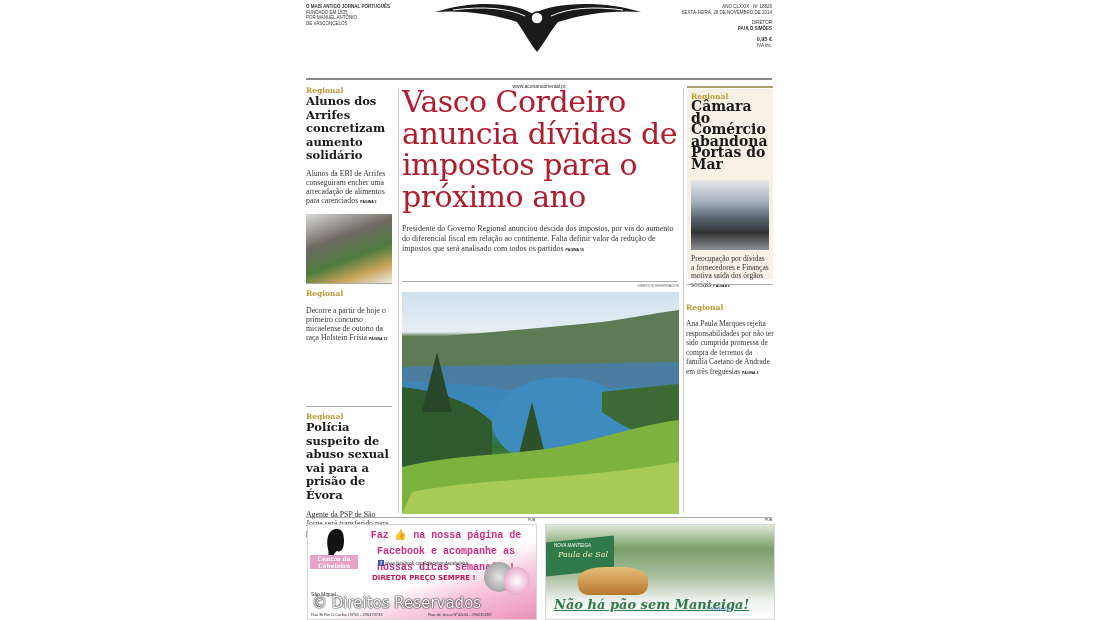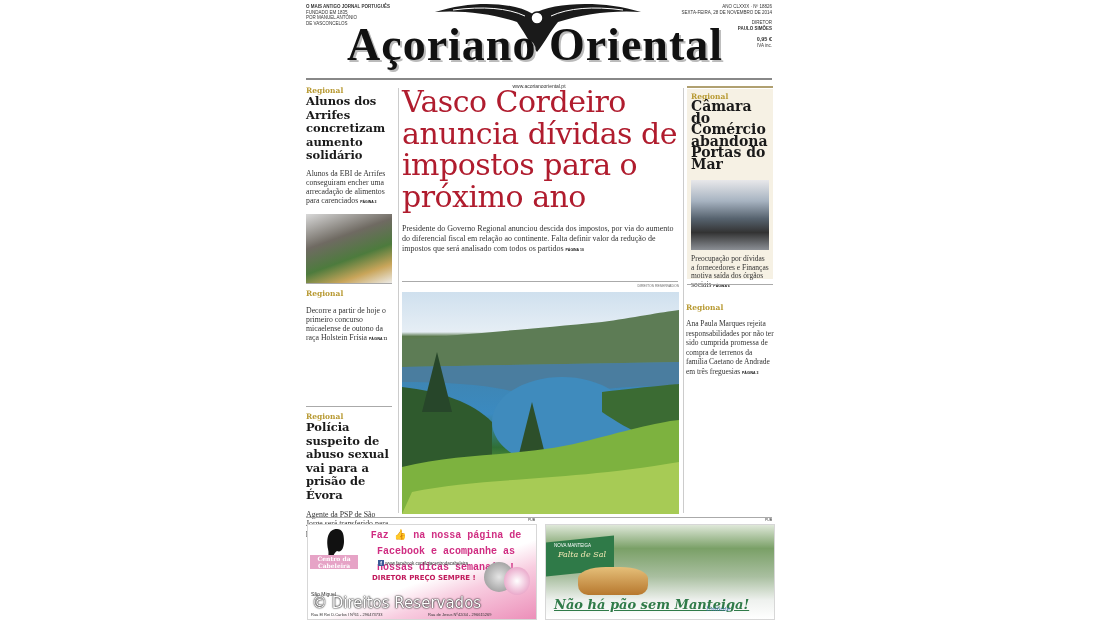--- a/index.html
+++ b/index.html
@@ -40,21 +40,20 @@
     <div>DE VASCONCELOS</div>
   </div>
 
   <svg class="abs" style="left:130px;top:0px;" width="210" height="55" viewBox="0 0 210 55">
     <path d="M2 12 C40 0, 80 2, 100 14 C120 2, 170 0, 208 12 C180 10, 150 14, 125 22 C118 30, 112 42, 104 52 C96 42, 90 30, 84 22 C60 14, 30 10, 2 12 Z" fill="#1a1a1a"></path>
     <path d="M20 10 C50 6, 75 8, 92 16" stroke="#fff" stroke-width="1" fill="none"></path>
     <path d="M190 10 C160 6, 135 8, 118 16" stroke="#fff" stroke-width="1" fill="none"></path>
     <circle cx="104" cy="18" r="6" fill="#fff" stroke="#1a1a1a" stroke-width="1.5"></circle>
   </svg>
 
-  <div class="abs masthead" style="left:44px;top:18px;">Açoriano Oriental</div>
 
   <div class="abs tiny" style="right:3px;top:4px;width:110px;text-align:right;">
     <div>ANO CLXXIX · Nº 18826</div>
     <div>SEXTA-FEIRA, 28 DE NOVEMBRO DE 2014</div>
     <div style="height:5px"></div>
     <div>DIRETOR</div>
     <div style="font-weight:bold">PAULO SIMÕES</div>
     <div style="height:6px"></div>
     <div style="font-weight:bold;font-size:5.5px">0,95 €</div>
     <div>IVA inc.</div>
@@ -143,20 +142,20 @@
     <div class="abs" style="left:176px;top:37px;width:30px;height:30px;border-radius:50%;background:radial-gradient(circle,#e5e5e5,#8b8b8b);"></div>
     <div class="abs" style="left:196px;top:42px;width:26px;height:28px;border-radius:50%;background:radial-gradient(circle,#fff,#e28ab8);"></div>
     <div class="abs" style="left:3px;top:66px;font-family:'Liberation Sans',sans-serif;font-size:5px;color:#333;">São Miguel</div>
     <div class="abs" style="left:3px;top:87px;font-family:'Liberation Sans',sans-serif;font-size:4px;color:#333;white-space:nowrap;">Rua El Rei D.Carlos I Nº61 - 296473733</div>
     <div class="abs" style="left:120px;top:87px;font-family:'Liberation Sans',sans-serif;font-size:4px;color:#333;white-space:nowrap;">Rua de Jesus Nº42/44 - 296615269</div>
   </div>
 
   <div class="abs ad-green" style="left:242px;top:524px;width:228px;height:94px;">
     <div class="abs" style="left:0;top:14px;width:68px;height:34px;background:#2f7a48;transform:skewY(-6deg);"></div>
     <div class="abs" style="left:8px;top:18px;font-family:'Liberation Sans',sans-serif;font-size:4.5px;color:#fff;">NOVA MANTEIGA</div>
-    <div class="abs" style="left:12px;top:25px;font-family:'DejaVu Serif',serif;font-style:italic;font-size:8px;color:#f3e8b5;">Falta de Sal</div>
+    <div class="abs" style="left:12px;top:25px;font-family:'DejaVu Serif',serif;font-style:italic;font-size:8px;color:#f3e8b5;">Paula de Sal</div>
     <div class="abs" style="left:32px;top:42px;width:70px;height:28px;border-radius:40% 40% 10px 10px;background:linear-gradient(180deg,#e5bf79,#b7782e);"></div>
     <div class="abs" style="left:8px;top:72px;font-family:'DejaVu Serif',serif;font-style:italic;font-weight:bold;font-size:13px;color:#2f7a48;white-space:nowrap;text-decoration:underline;">Não há pão sem Manteiga!</div>
     <div class="abs" style="left:160px;top:80px;font-family:'DejaVu Serif',serif;font-style:italic;font-size:6px;color:#3d6fb0;">Unileite</div>
   </div>
 
   <div class="abs wm" style="left:9px;top:594px;">© Direitos Reservados</div>
 </div>
 
 </body></html>

